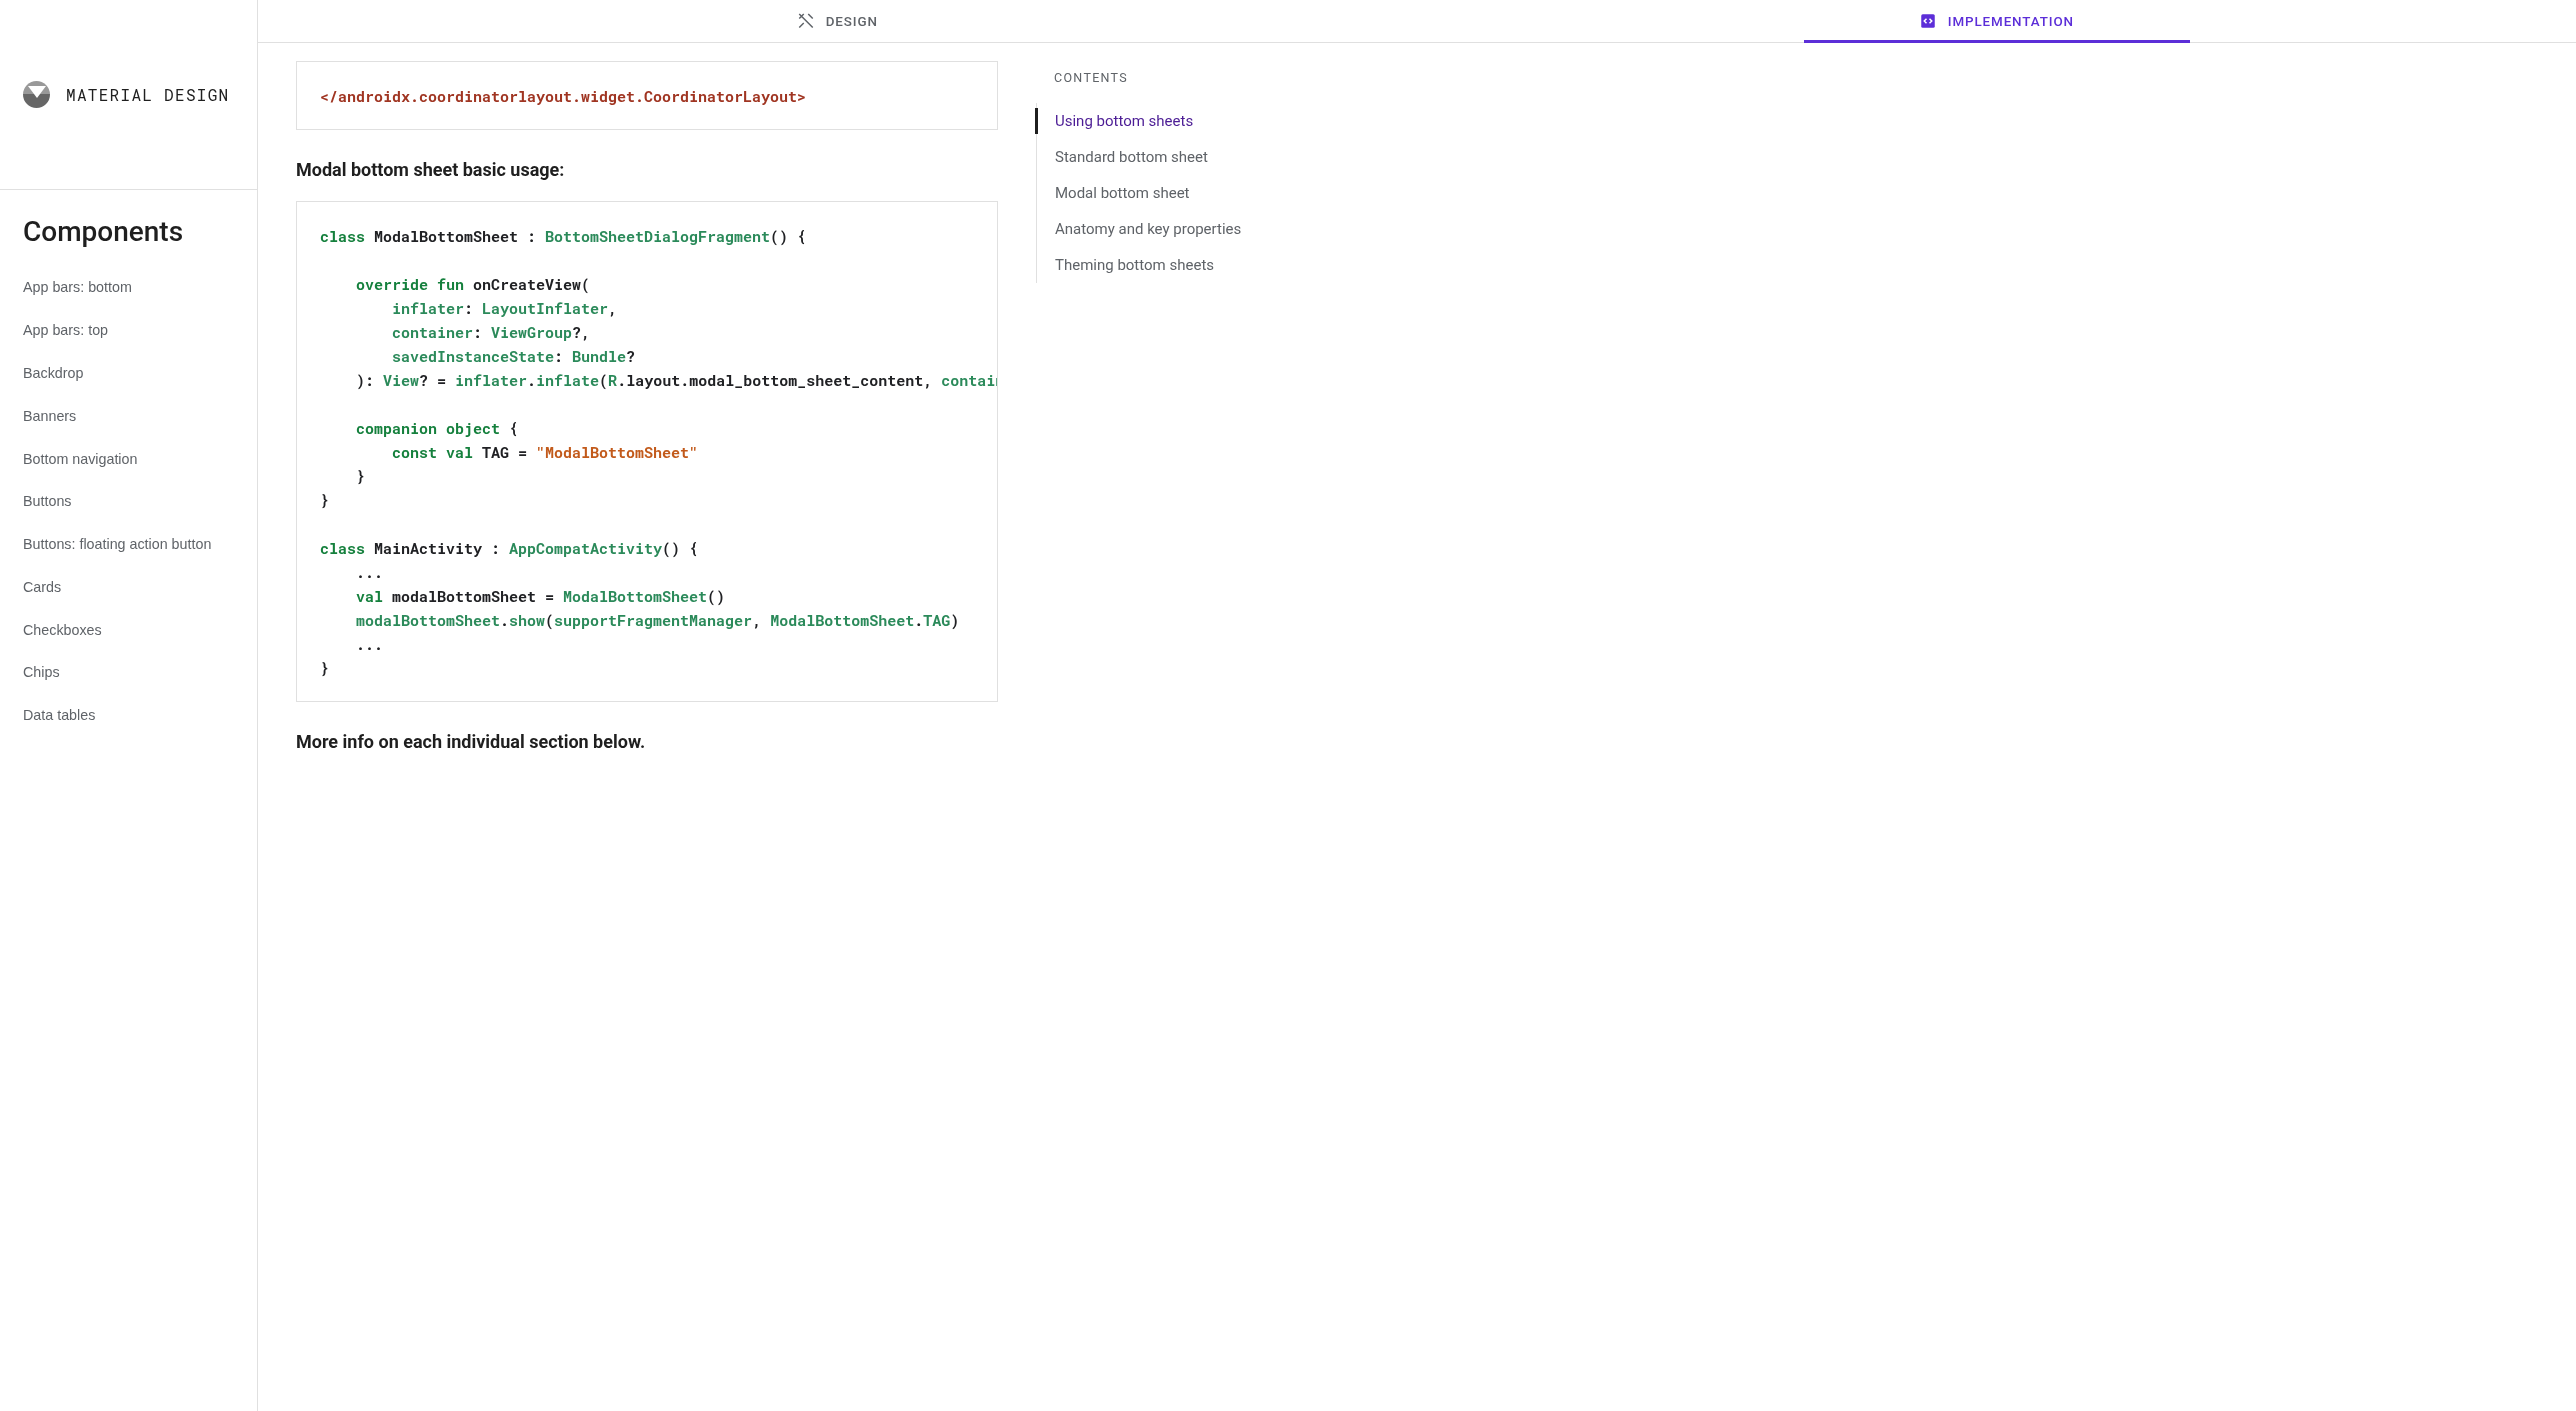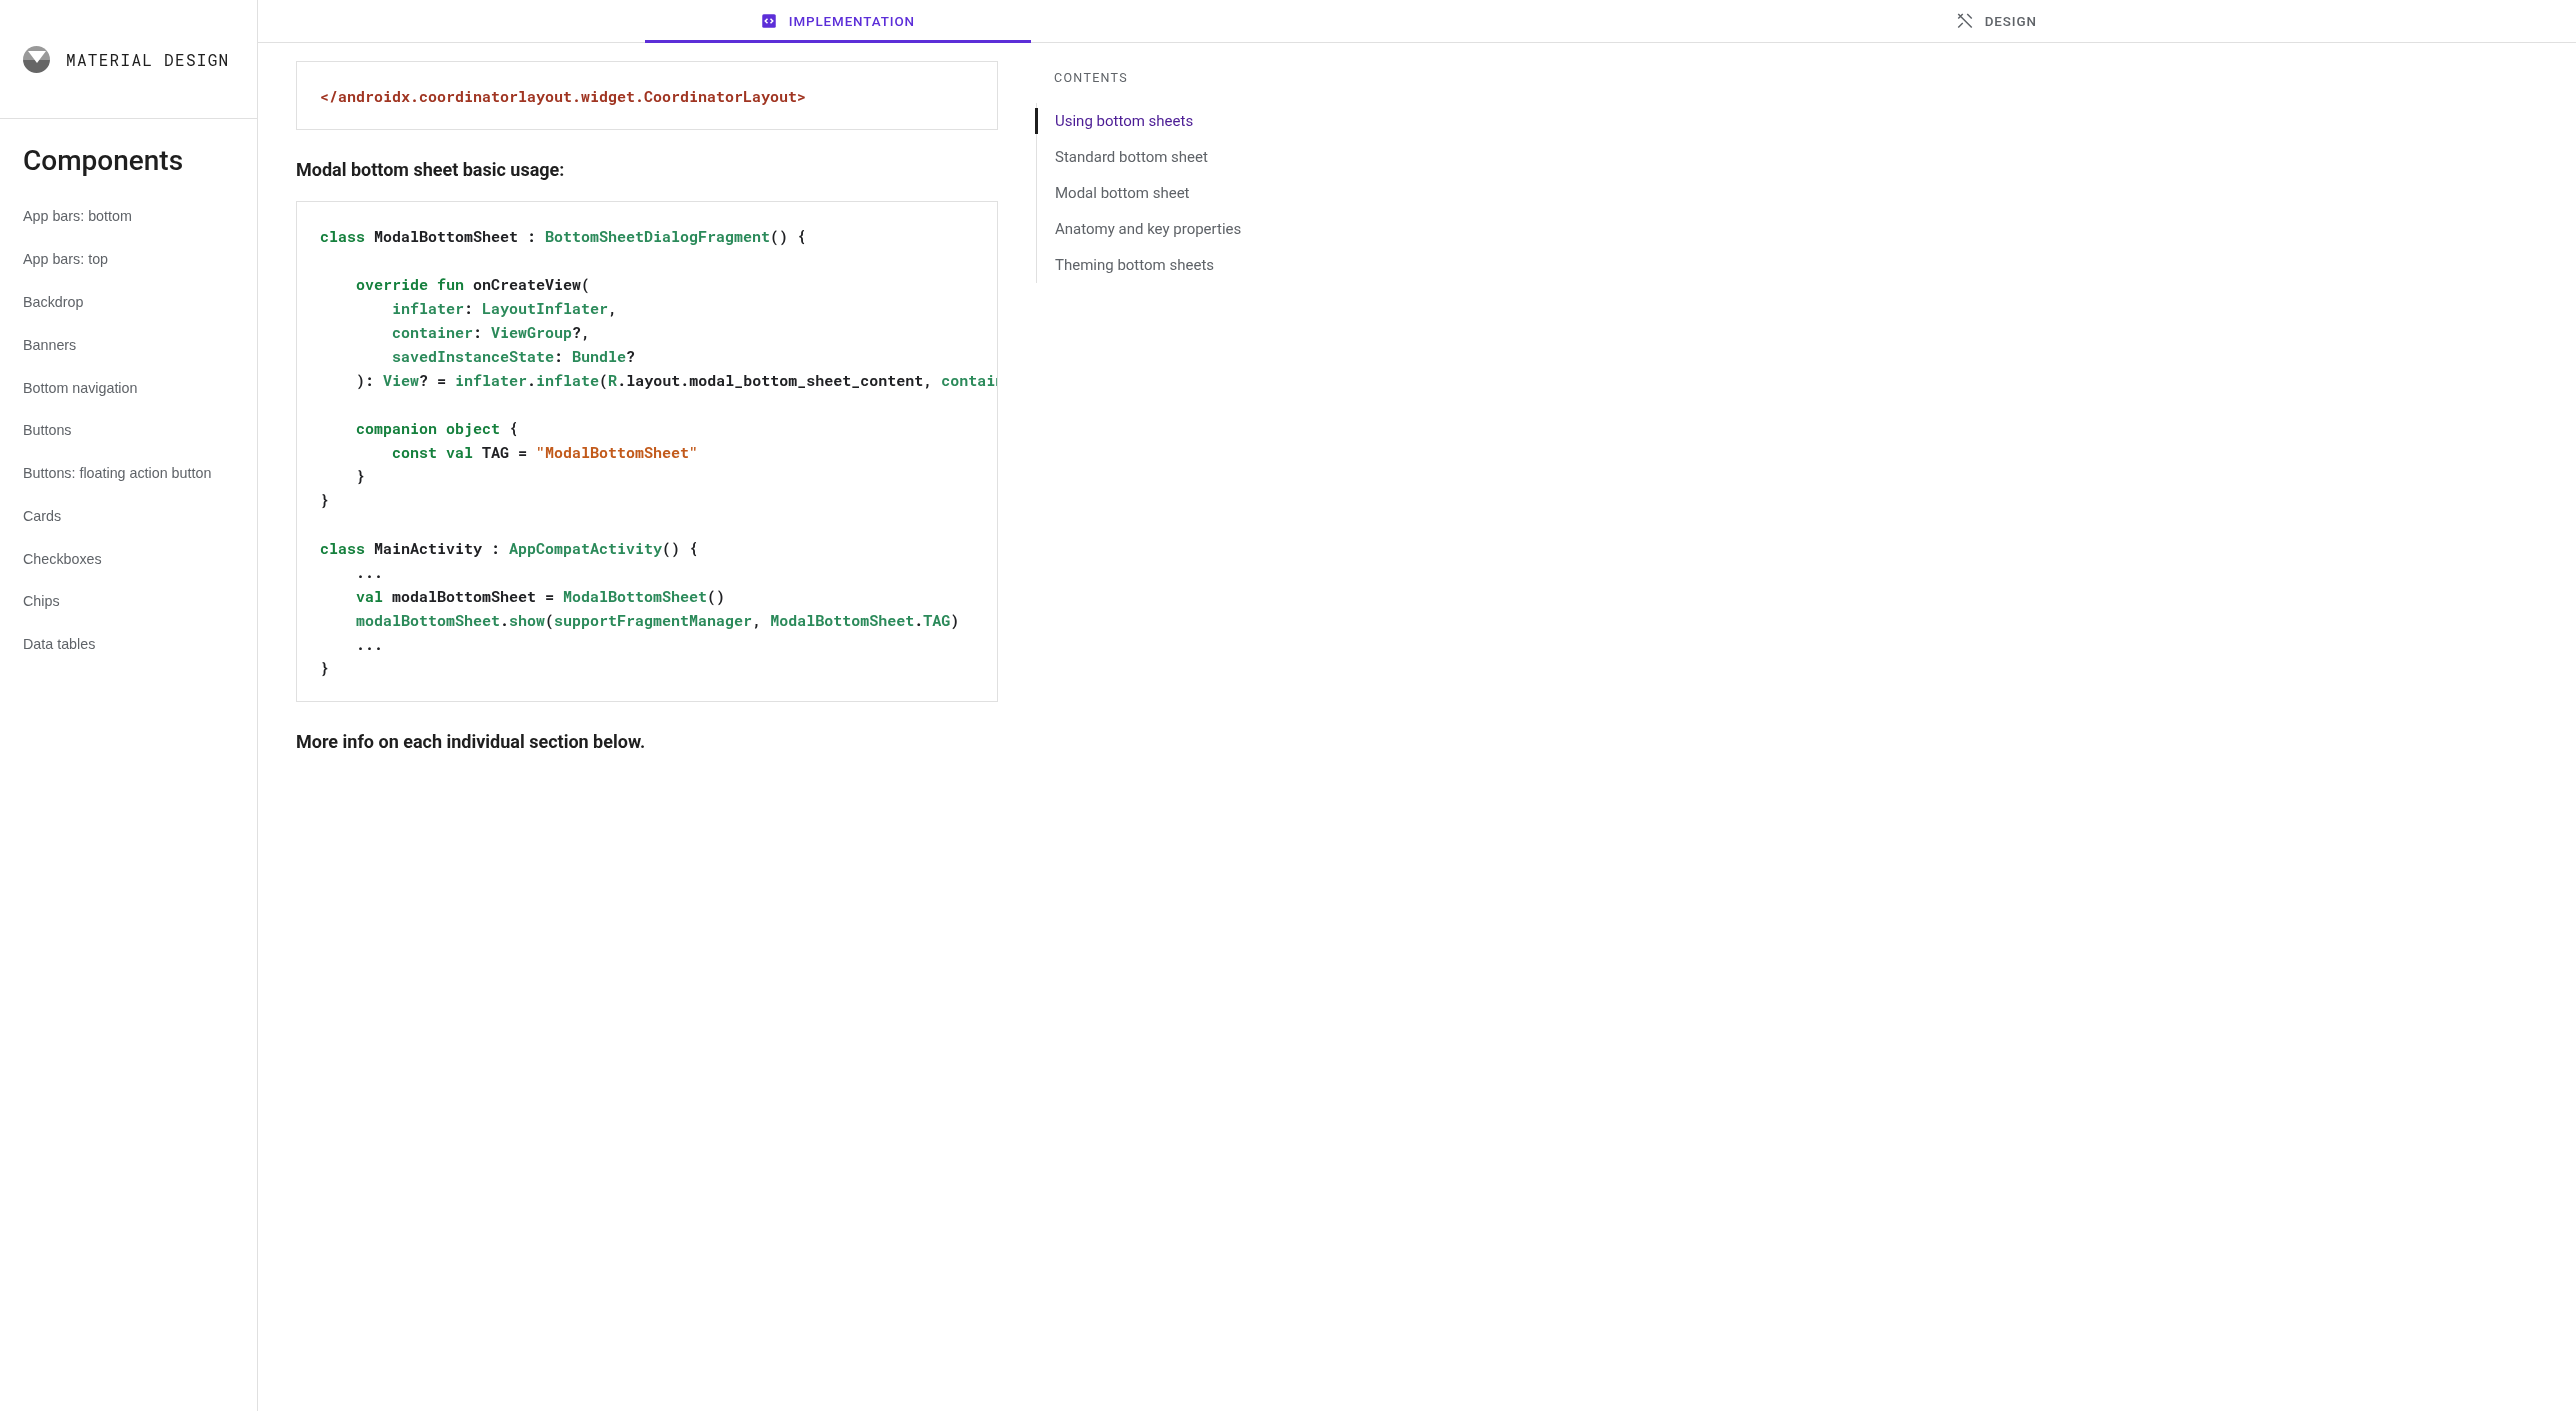--- a/index.html
+++ b/index.html
@@ -20,21 +20,21 @@
   width: 258px;
   border-right: 0.9px solid #e0e0e0;
   flex-shrink: 0;
 }
 .sidebar-header {
   display: flex;
   align-items: center;
   padding: 32px 23px;
   border-bottom: 0.9px solid #e0e0e0;
   gap: 16px;
-  height: 119px;
+  height: 190px;
 }
 .logo {
   width: 27px;
   height: 27px;
   background: linear-gradient(to bottom, #999 0%, #999 50%, #666 50%, #666 100%);
   border-radius: 50%;
   position: relative;
 }
 .logo::before {
   content: "";
@@ -208,36 +208,36 @@
       <button class="sidebar-item">Buttons: floating action button</button>
       <button class="sidebar-item">Cards</button>
       <button class="sidebar-item">Checkboxes</button>
       <button class="sidebar-item">Chips</button>
       <button class="sidebar-item">Data tables</button>
     </nav>
   </aside>
 
   <main class="main">
     <div class="tabs">
+      <div class="tab">
+        <span class="tab-icon">
+          <svg width="19.7" height="19.7" viewBox="0 0 24 24" fill="none" stroke="#5f6368" stroke-width="2">
+              <path d="M3 21l6-6M15 3l6 6M3 3l18 18M9 3l-6 6"></path>
+            </svg>
+        </span>
+        <span>DESIGN</span>
+      </div>
       <div class="tab active">
         <span class="tab-icon">
           <svg width="18" height="18" viewBox="0 0 24 24" fill="#5c2ed8">
               <rect x="3" y="3" width="18" height="18" rx="2"></rect>
               <path d="M10 9l-3 3 3 3M14 9l3 3-3 3" stroke="#fff" stroke-width="2" fill="none"></path>
             </svg>
         </span>
         <span>IMPLEMENTATION</span>
-      </div>
-      <div class="tab">
-        <span class="tab-icon">
-          <svg width="19.7" height="19.7" viewBox="0 0 24 24" fill="none" stroke="#5f6368" stroke-width="2">
-              <path d="M3 21l6-6M15 3l6 6M3 3l18 18M9 3l-6 6"></path>
-            </svg>
-        </span>
-        <span>DESIGN</span>
       </div>
     </div>
 
     <div class="content-wrap">
       <div class="content">
         <div class="code-block"><span class="c-tag">&lt;/androidx.coordinatorlayout.widget.CoordinatorLayout&gt;</span></div>
 
         <div class="heading-text">Modal bottom sheet basic usage:</div>
 
 <div class="code-block"><span class="c-kw">class</span><span> ModalBottomSheet : </span><span class="c-type">BottomSheetDialogFragment</span><span>() {</span>

